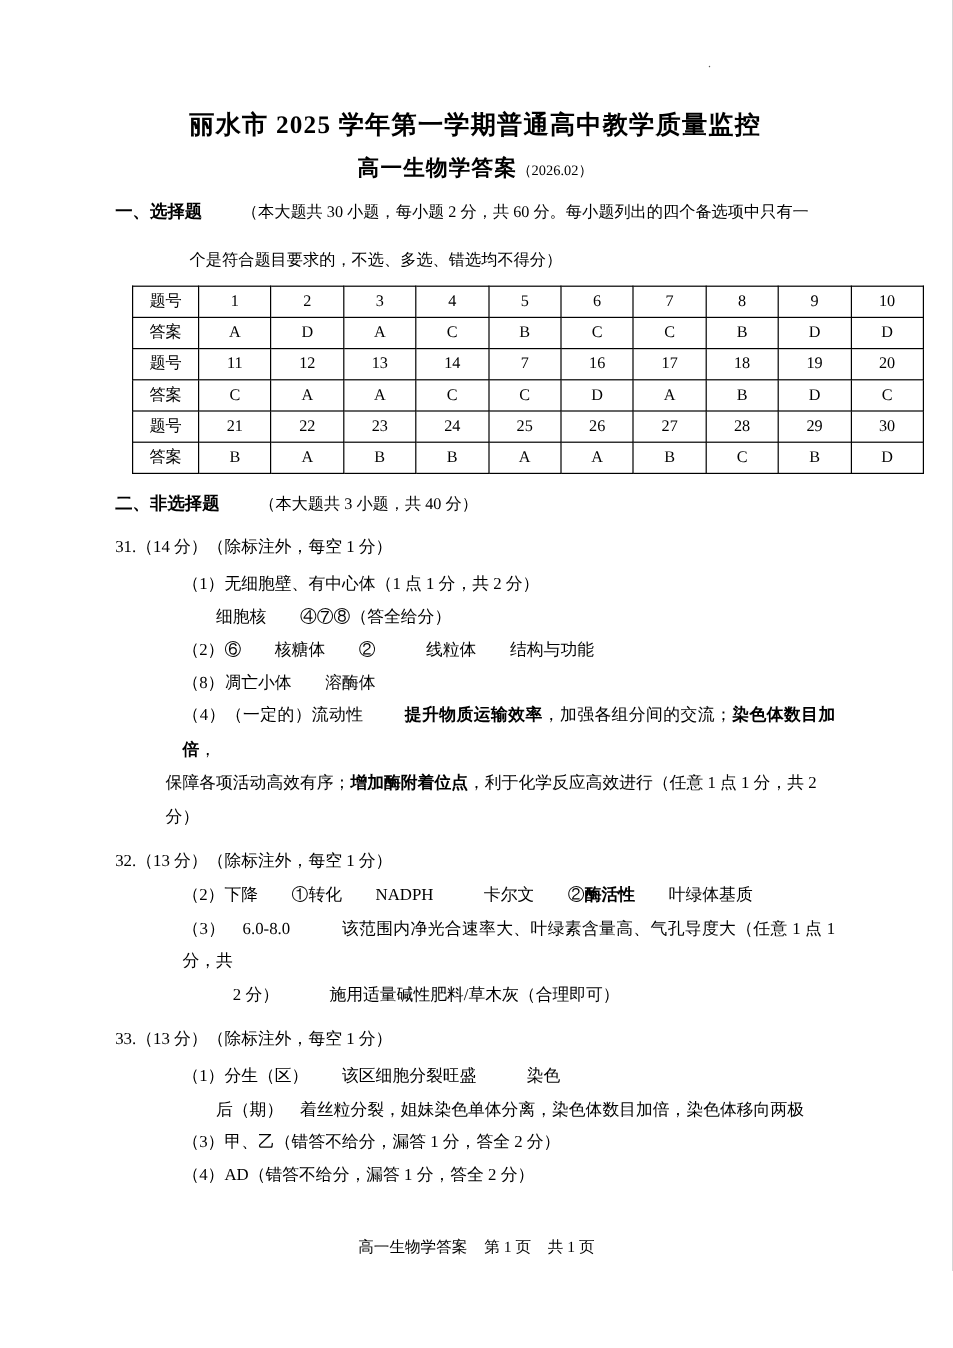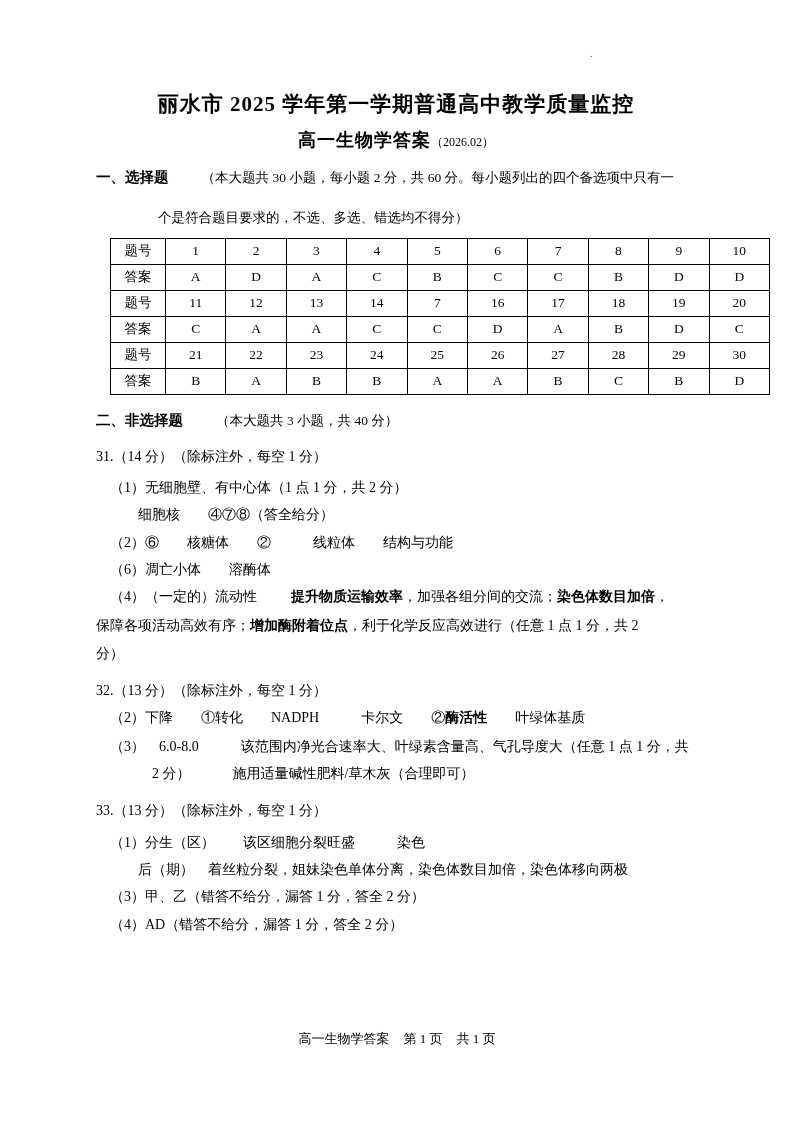--- a/index.html
+++ b/index.html
@@ -82,20 +82,21 @@
     font-family: "Liberation Serif", "DejaVu Serif", serif;
   }
   table.ans td.lbl {
     width: 52px;
   }
   .body-line {
     font-size: 14px;
     line-height: 1.95;
     margin-top: 4px;
     text-align: justify;
+    margin-left: 42px;
   }
   .body-line.tight {
     margin-top: 0;
   }
   .q-head {
     font-size: 14px;
     line-height: 1.95;
     margin-top: 10px;
   }
   .ind1 { padding-left: 14px; }
@@ -220,21 +221,21 @@
     </table>
 
     <div class="sec-head">
       <b>二、非选择题</b><span class="norm">（本大题共 3 小题，共 40 分）</span>
     </div>
 
     <div class="q-head">31.（14 分）（除标注外，每空 1 分）</div>
     <div class="body-line ind1">（1）无细胞壁、有中心体（1 点 1 分，共 2 分）</div>
     <div class="body-line tight ind2">细胞核　　④⑦⑧（答全给分）</div>
     <div class="body-line tight ind1">（2）⑥　　核糖体　　②　　　线粒体　　结构与功能</div>
-    <div class="body-line tight ind1">（6）凋亡小体　　溶酶体</div>
+    <div class="body-line tight ind1">（8）凋亡小体　　溶酶体</div>
     <div class="body-line tight ind1">
       <span>（4）（一定的）流动性</span><span class="sp-m"></span><span class="bold">提升物质运输效率</span><span>，加强各组分间的交流；</span><span class="bold">染色体数目加倍</span><span>，</span>
     </div>
     <div class="body-line tight">
       <span>保障各项活动高效有序；</span><span class="bold">增加酶附着位点</span><span>，利于化学反应高效进行（任意 1 点 1 分，共 2</span>
     </div>
     <div class="body-line tight">分）</div>
 
     <div class="q-head">32.（13 分）（除标注外，每空 1 分）</div>
     <div class="body-line tight ind1">

